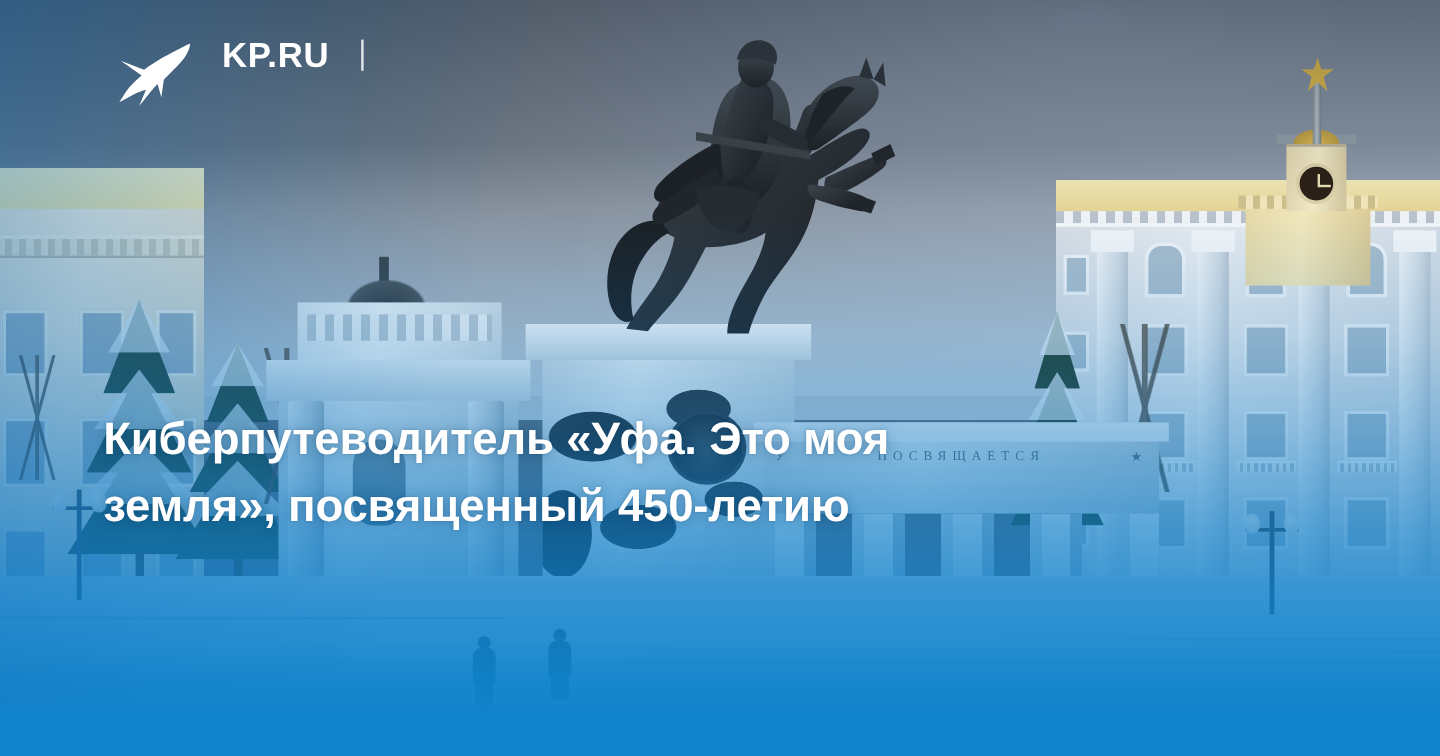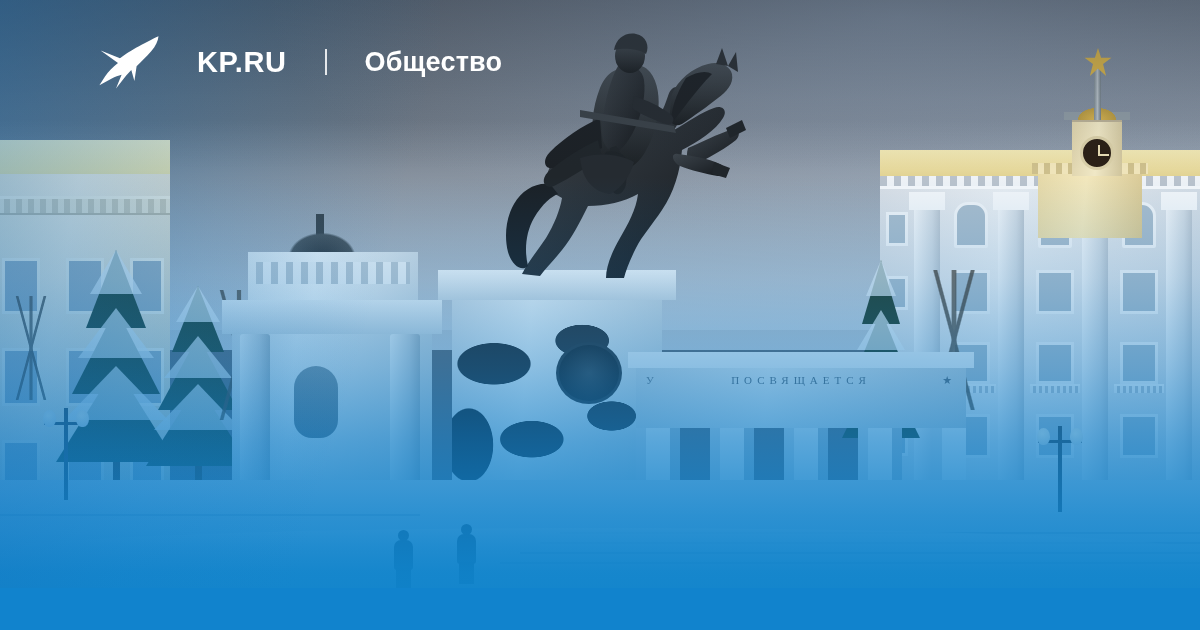--- a/index.html
+++ b/index.html
@@ -274,21 +274,21 @@
     background:linear-gradient(to bottom, rgba(35,45,58,.34) 0%, rgba(35,45,58,.10) 58%, rgba(35,45,58,0) 100%);
   }
   .bottomSolid {
     position:absolute; left:0; bottom:0; width:1200px; height:42px;
     background:#1183cd;
   }
 
   
   .header {
     position:absolute; left:97px; top:33px; height:58px;
-    display:flex; align-items:center; gap:12px;
+    display:flex; align-items:flex-start; gap:0;
   }
   .logoBird { width:66px; height:58px; flex:0 0 66px; }
   .brand {
     font-size:29px; font-weight:700; color:#ffffff; letter-spacing:.6px;
     margin-left:22px; line-height:1;
   }
   .divider {
     width:2px; height:26px; background:rgba(255,255,255,.85);
     margin:0 26px; flex:0 0 2px;
   }
@@ -546,19 +546,20 @@
         <path fill="#ffffff" d="M61.5 3.2 C55.5 6.0 47.0 10.2 39.0 14.8
           C33.0 18.3 27.2 22.0 23.0 25.2 L3.6 17.6 L21.0 30.0
           C16.2 33.9 11.4 38.6 8.0 43.4 L2.4 52.2 L14.8 45.6
           C18.0 43.9 21.4 42.6 24.6 41.8 L19.0 55.4 L29.2 42.6
           C30.9 40.6 32.6 38.7 34.3 36.9 L37.4 48.0 L39.6 33.2
           C44.2 28.6 49.5 23.6 54.2 18.2 C58.6 13.2 61.2 7.8 61.5 3.2 Z"></path>
       </svg>
     </span>
     <span class="brand">KP.RU</span>
     <span class="divider"></span>
-    <span class="rubric">Общество</span>
   </div>
 
   <div class="headline">
+    <span>Киберпутеводитель «Уфа. Это моя</span>
+    <span>земля», посвященный 450-летию</span>
   </div>
 
 </div>
 
 </body></html>

